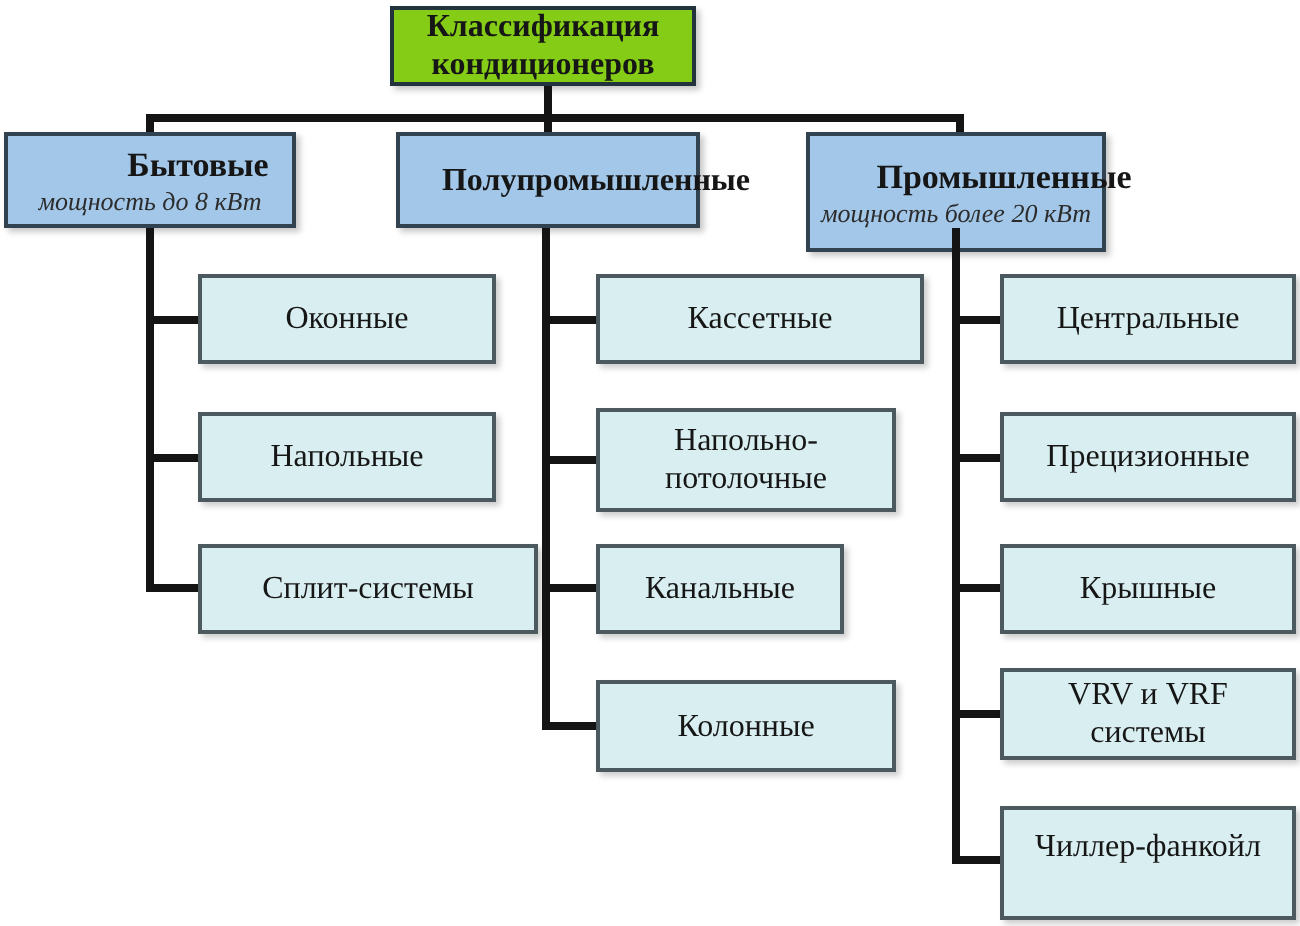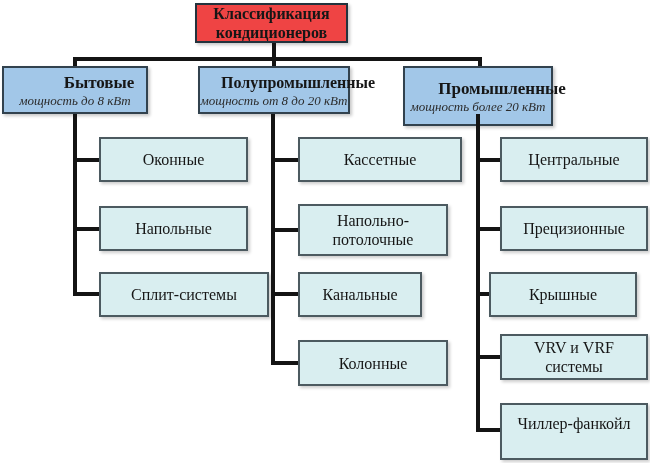--- a/index.html
+++ b/index.html
@@ -19,21 +19,21 @@
     position: absolute;
     box-sizing: border-box;
     display: flex;
     flex-direction: column;
     align-items: center;
     justify-content: center;
     text-align: center;
     color: #161616;
   }
   .root-node {
-    background: #ef4444;
+    background: #84cc16;
     border: 2px solid #23333d;
     font-weight: bold;
     font-size: 16px;
     line-height: 19px;
     box-shadow: 2px 2px 3px rgba(0,0,0,0.22);
   }
   .category-node {
     background: #a2c7e8;
     border: 2px solid #32424e;
     box-shadow: 2px 2px 3px rgba(0,0,0,0.22);
@@ -77,21 +77,20 @@
   <div class="connector" style="left:73px;  top:57px; width:409px; height:4px;"></div>
   <div class="connector" style="left:73px;  top:57px; width:4px; height:9px;"></div>
   <div class="connector" style="left:478px; top:57px; width:4px; height:9px;"></div>
 
   <div class="node category-node" style="left:2px; top:66px; width:146px; height:48px;">
     <span class="category-name">Бытовые</span>
     <span class="category-power">мощность до 8 кВт</span>
   </div>
   <div class="node category-node" style="left:198px; top:66px; width:152px; height:48px;">
     <span class="category-name" style="font-size:16px;">Полупромышленные</span>
-    <span class="category-power">мощность от 8 до 20 кВт</span>
   </div>
   <div class="node category-node" style="left:403px; top:66px; width:150px; height:60px;">
     <span class="category-name">Промышленные</span>
     <span class="category-power">мощность более 20 кВт</span>
   </div>
 
   <div class="connector" style="left:73px; top:114px; width:4px; height:182px;"></div>
   <div class="connector" style="left:73px; top:158px; width:26px; height:4px;"></div>
   <div class="connector" style="left:73px; top:227px; width:26px; height:4px;"></div>
   <div class="connector" style="left:73px; top:292px; width:26px; height:4px;"></div>
@@ -131,21 +130,21 @@
   <div class="connector" style="left:476px; top:292px; width:24px; height:4px;"></div>
   <div class="connector" style="left:476px; top:355px; width:24px; height:4px;"></div>
   <div class="connector" style="left:476px; top:428px; width:24px; height:4px;"></div>
 
   <div class="node leaf-node" style="left:500px; top:137px; width:148px; height:45px;">
     <span>Центральные</span>
   </div>
   <div class="node leaf-node" style="left:500px; top:206px; width:148px; height:45px;">
     <span>Прецизионные</span>
   </div>
-  <div class="node leaf-node" style="left:489px; top:272px; width:148px; height:45px;">
+  <div class="node leaf-node" style="left:500px; top:272px; width:148px; height:45px;">
     <span>Крышные</span>
   </div>
   <div class="node leaf-node" style="left:500px; top:403px; width:148px; height:57px; justify-content:flex-start; padding-top:9px;">
     <span>Чиллер-фанкойл</span>
   </div>
   <div class="node leaf-node" style="left:500px; top:334px; width:148px; height:46px;">
     <span>VRV и VRF системы</span>
   </div>
 
 </div>

